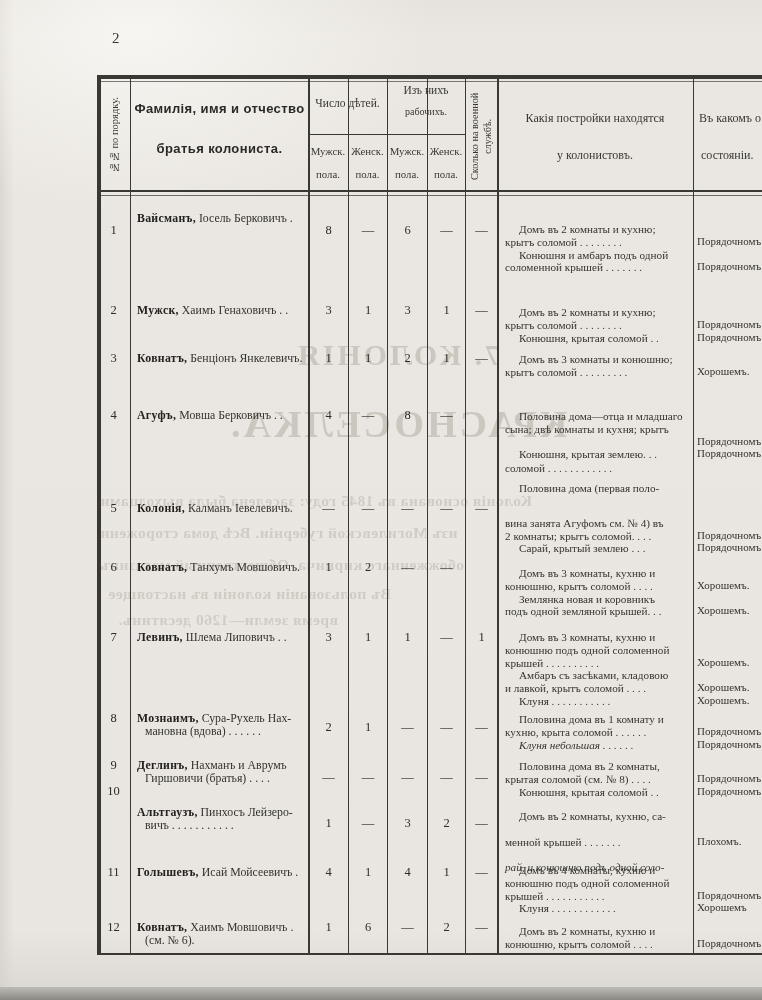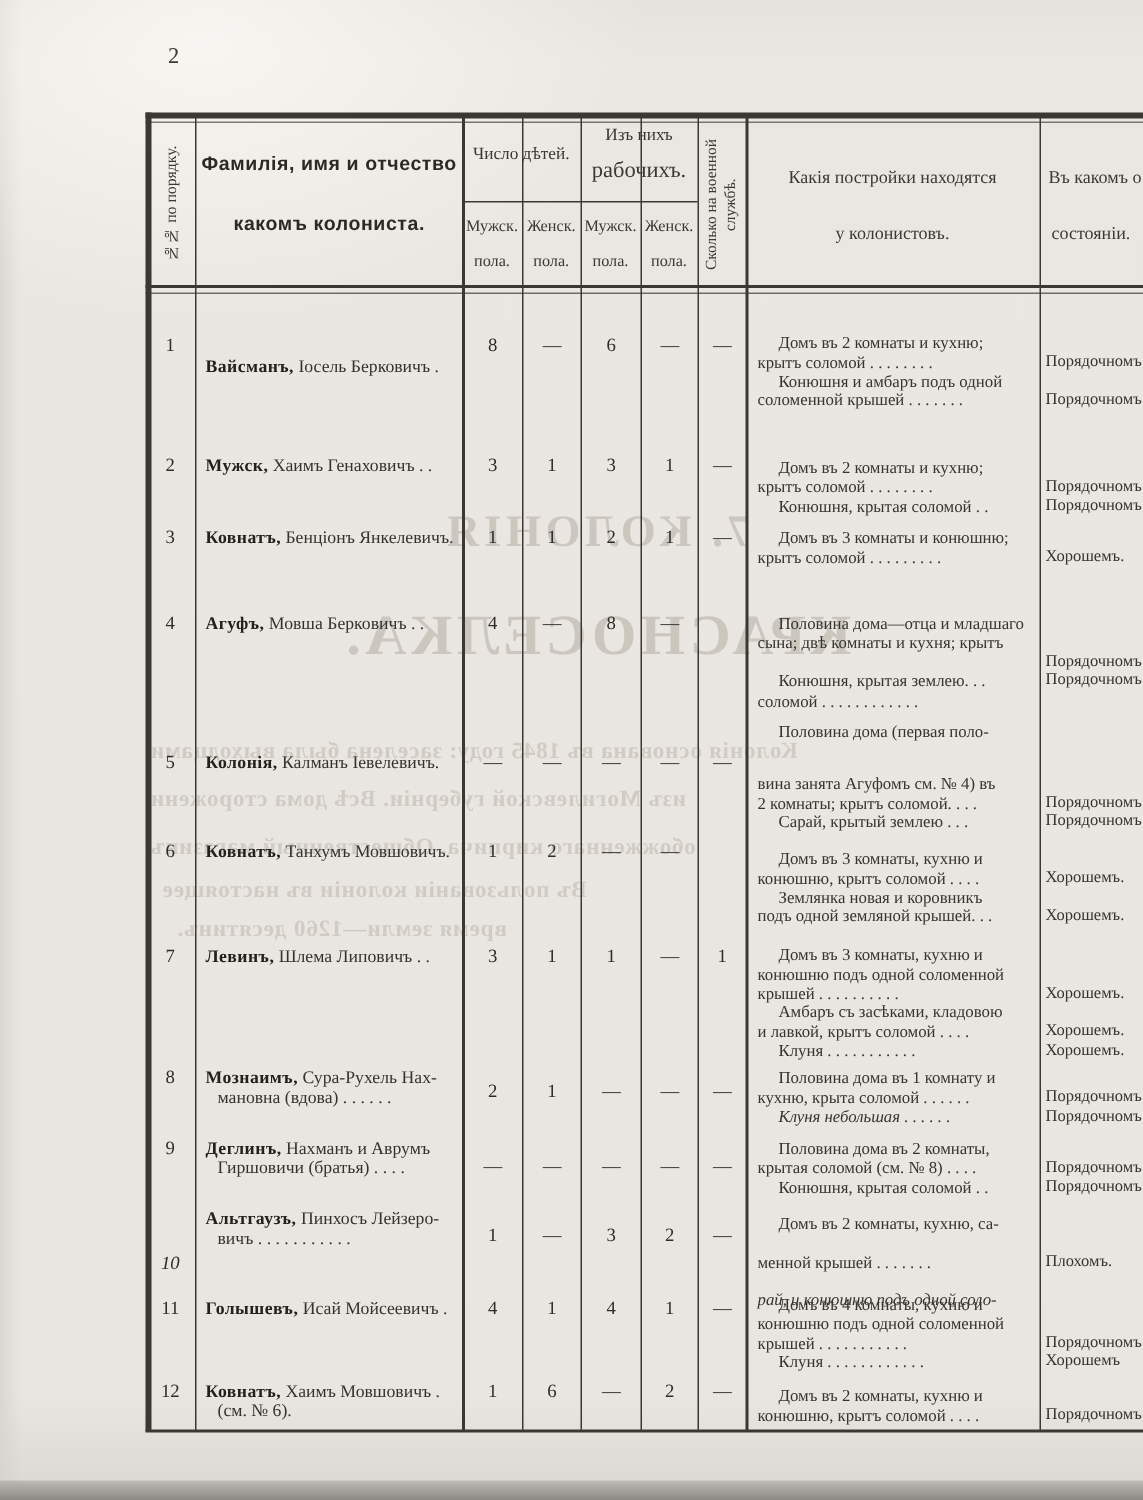--- a/index.html
+++ b/index.html
@@ -64,24 +64,24 @@
   <div class="vline" style="left:387px;top:76px;width:1px;height:878px;"></div>
   <div class="vline" style="left:427px;top:76px;width:1px;height:878px;"></div>
   <div class="vline" style="left:465px;top:76px;width:1px;height:878px;"></div>
   <div class="vline" style="left:497px;top:76px;width:1.5px;height:878px;"></div>
   <div class="vline" style="left:693px;top:76px;width:1px;height:878px;"></div>
 
   <div class="vcell" style="left:98px;top:80px;width:32px;height:110px;">
     <span class="vert hdr-serif" style="font-size:10.5px;">№№ по порядку.</span>
   </div>
   <div class="txt hdr-sans center" style="left:131px;top:101px;width:177px;font-size:13px;">Фамилія, имя и отчество</div>
-  <div class="txt hdr-sans center" style="left:131px;top:141px;width:177px;font-size:13px;">какомъ колониста.</div>
+  <div class="txt hdr-sans center" style="left:131px;top:141px;width:177px;font-size:13px;">братья колониста.</div>
   <div class="txt hdr-serif center" style="left:308px;top:97px;width:79px;font-size:11.5px;">Число дѣтей.</div>
   <div class="txt hdr-serif center" style="left:387px;top:84px;width:78px;font-size:11.5px;">Изъ нихъ</div>
-  <div class="txt hdr-serif center" style="left:387px;top:106px;width:78px;font-size:15px;">рабочихъ.</div>
+  <div class="txt hdr-serif center" style="left:387px;top:106px;width:78px;font-size:10px;">рабочихъ.</div>
 
   <div class="txt hdr-serif center" style="left:308px;top:145px;width:40px;font-size:10.8px;">Мужск.</div>
   <div class="txt hdr-serif center" style="left:308px;top:168px;width:40px;font-size:10.8px;">пола.</div>
   <div class="txt hdr-serif center" style="left:348px;top:145px;width:39px;font-size:10.8px;">Женск.</div>
   <div class="txt hdr-serif center" style="left:348px;top:168px;width:39px;font-size:10.8px;">пола.</div>
   <div class="txt hdr-serif center" style="left:387px;top:145px;width:40px;font-size:10.8px;">Мужск.</div>
   <div class="txt hdr-serif center" style="left:387px;top:168px;width:40px;font-size:10.8px;">пола.</div>
   <div class="txt hdr-serif center" style="left:427px;top:145px;width:38px;font-size:10.8px;">Женск.</div>
   <div class="txt hdr-serif center" style="left:427px;top:168px;width:38px;font-size:10.8px;">пола.</div>
 
@@ -89,21 +89,21 @@
     <span class="vert hdr-serif" style="font-size:10.3px;line-height:13px;width:26px;white-space:normal;text-align:center;">Сколько на военной службѣ.</span>
   </div>
 
   <div class="txt hdr-serif center" style="left:497px;top:111px;width:196px;font-size:12px;">Какія постройки находятся</div>
   <div class="txt hdr-serif center" style="left:497px;top:148px;width:196px;font-size:12px;">у колонистовъ.</div>
   <div class="txt hdr-serif" style="left:699px;top:111px;font-size:12px;white-space:nowrap;">Въ какомъ о</div>
   <div class="txt hdr-serif" style="left:701px;top:148px;font-size:12px;white-space:nowrap;">состояніи.</div>
 
   <div id="rows">
       <div class="num-cell" style="left: 97px; width: 33px; top: 223px;">1</div>
-      <div class="name-line" style="left: 137px; top: 237px; font-family: Liberation Serif, serif;"><b>Вайсманъ,</b> Іосель Берковичъ .</div>
+      <div class="name-line" style="left: 137px; top: 211px; font-family: Liberation Serif, serif;"><b>Вайсманъ,</b> Іосель Берковичъ .</div>
       <div class="num-cell" style="left: 309px; width: 39px; top: 223px;">8</div>
       <div class="num-cell" style="left: 349px; width: 38px; top: 223px;">—</div>
       <div class="num-cell" style="left: 388px; width: 39px; top: 223px;">6</div>
       <div class="num-cell" style="left: 428px; width: 37px; top: 223px;">—</div>
       <div class="num-cell" style="left: 466px; width: 31px; top: 223px;">—</div>
       <div class="bld-line indent" style="top: 223px;">Домъ въ 2 комнаты и кухню;</div>
       <div class="bld-line" style="top: 235.8px;">крытъ соломой . . . . . . . .</div>
       <div class="cond" style="top: 234.8px;">Порядочномъ</div>
       <div class="bld-line indent" style="top: 248.6px;">Конюшня и амбаръ подъ одной</div>
       <div class="bld-line" style="top: 261.4px;">соломенной крышей . . . . . . .</div>
@@ -202,21 +202,21 @@
       <div class="num-cell" style="left: 309px; width: 39px; top: 770px;">—</div>
       <div class="num-cell" style="left: 349px; width: 38px; top: 770px;">—</div>
       <div class="num-cell" style="left: 388px; width: 39px; top: 770px;">—</div>
       <div class="num-cell" style="left: 428px; width: 37px; top: 770px;">—</div>
       <div class="num-cell" style="left: 466px; width: 31px; top: 770px;">—</div>
       <div class="bld-line indent" style="top: 760px;">Половина дома въ 2 комнаты,</div>
       <div class="bld-line" style="top: 772.8px;">крытая соломой (см. № 8) . . . .</div>
       <div class="cond" style="top: 771.8px;">Порядочномъ</div>
       <div class="bld-line indent" style="top: 785.6px;">Конюшня, крытая соломой . .</div>
       <div class="cond" style="top: 784.6px;">Порядочномъ</div>
-      <div class="num-cell" style="left: 97px; width: 33px; top: 835px; font-style: italic;">10</div>
+      <div class="num-cell" style="left: 97px; width: 33px; top: 784px;">10</div>
       <div class="name-line" style="left: 137px; top: 805px;"><b>Альтгаузъ,</b> Пинхосъ Лейзеро-</div>
       <div class="name-line" style="left: 145px; top: 817.5px;">вичъ . . . . . . . . . . .</div>
       <div class="num-cell" style="left: 309px; width: 39px; top: 816px;">1</div>
       <div class="num-cell" style="left: 349px; width: 38px; top: 816px;">—</div>
       <div class="num-cell" style="left: 388px; width: 39px; top: 816px;">3</div>
       <div class="num-cell" style="left: 428px; width: 37px; top: 816px;">2</div>
       <div class="num-cell" style="left: 466px; width: 31px; top: 816px;">—</div>
       <div class="bld-line indent" style="top: 810px;">Домъ въ 2 комнаты, кухню, са-</div>
       <div class="bld-line" style="top: 861px; font-style: italic;">рай, и конюшню подъ одной соло-</div>
       <div class="bld-line" style="top: 835.6px;">менной крышей  . . . . . . .</div>

